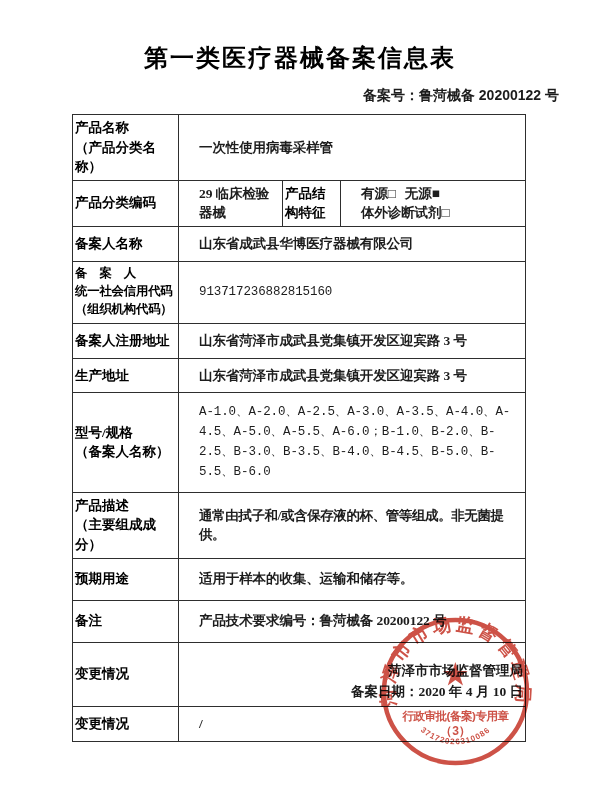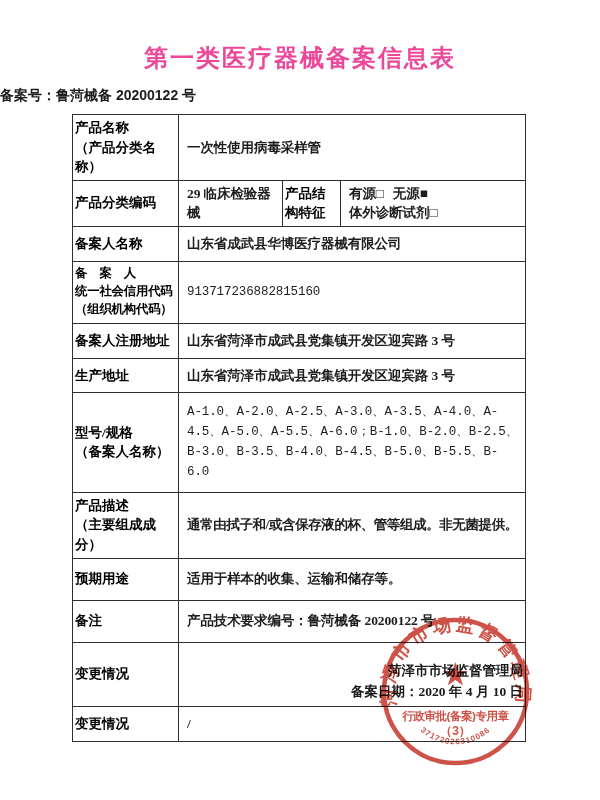--- a/index.html
+++ b/index.html
@@ -14,25 +14,26 @@
     color: #1f1f1f;
     font-family: "Liberation Serif", serif;
   }
   .doc-title {
     margin-top: 42px;
     text-align: center;
     font-family: "Liberation Sans", sans-serif;
     font-weight: bold;
     font-size: 24px;
     letter-spacing: 2px;
-    color: #ec4899;
+    color: #000000;
   }
   .record-no {
     margin-top: 13px;
-    padding-right: 108px;
+    padding-right: 41px;
+    text-align: right;
     font-family: "Liberation Sans", sans-serif;
     font-weight: bold;
     font-size: 14px;
     color: #1c1c1c;
   }
   table.filing-table {
     margin: 9px 0 0 72px;
     width: 453px;
     border-collapse: collapse;
     table-layout: fixed;
@@ -46,21 +47,21 @@
   }
   td.lbl {
     white-space: pre-line;
     font-weight: bold;
     color: #000000;
     padding: 3px 2px;
   }
   td.lbl.small { font-size: 12.4px; letter-spacing: -0.2px; }
   td.val {
     text-align: left;
-    padding: 3px 6px 3px 8px;
+    padding: 3px 6px 3px 20px;
     font-size: 13px;
     letter-spacing: -0.1px;
     color: #1d1d1d;
     font-weight: bold;
   }
   td.val.mono { font-family: "Liberation Mono", "DejaVu Sans Mono", monospace; font-size: 12.5px; font-weight: normal; }
   .opt { margin-right: 9px; white-space: nowrap; }
   .unit-cell {
     position: relative;
     vertical-align: bottom !important;

